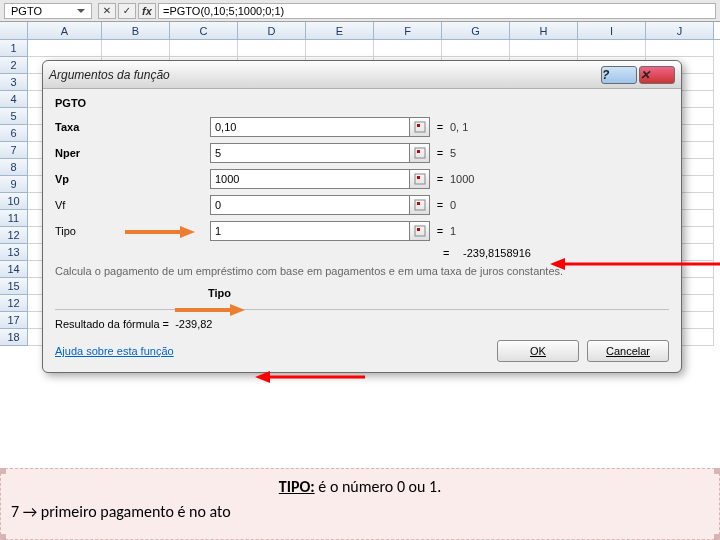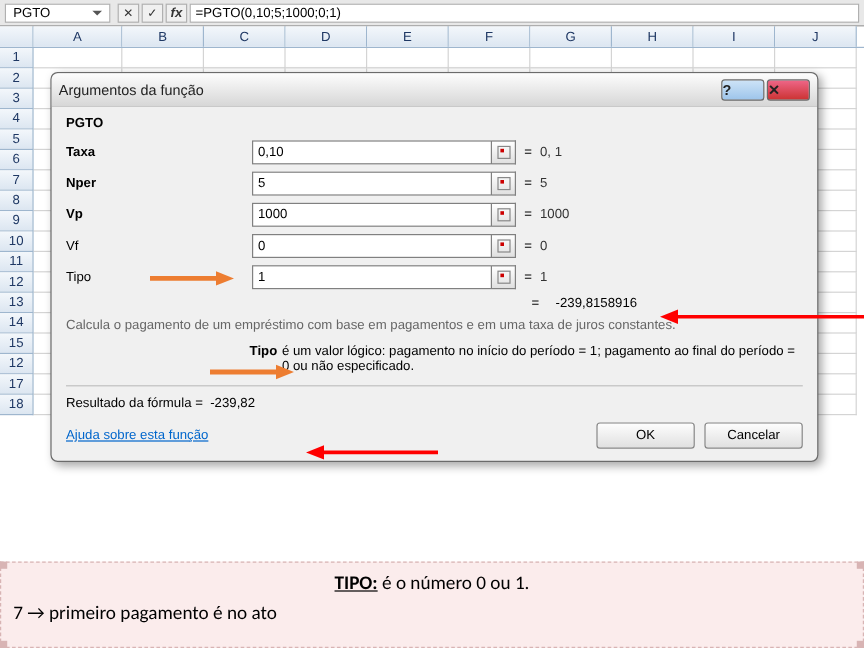--- a/index.html
+++ b/index.html
@@ -21,21 +21,21 @@
   
   
   .grid { position: relative; }
   .row { display: flex; height: 17px; }
   .row-h { width: 28px; background: linear-gradient(#f3f7fb,#dce6f1); border-right: 1px solid #9eb6ce; border-bottom: 1px solid #9eb6ce; display: flex; align-items: center; justify-content: center; color: #1f3864; font-size: 11px; }
   .cell { border-right: 1px solid #d4d4d4; border-bottom: 1px solid #d4d4d4; }
   
   
   .dialog { position: absolute; left: 42px; top: 60px; width: 640px; background: #f0f0f0; border: 1px solid #6b6b6b; border-radius: 6px; box-shadow: 3px 3px 8px rgba(0,0,0,0.35); }
   .titlebar { height: 28px; background: linear-gradient(#fdfdfd,#d7d7d7); border-bottom: 1px solid #b0b0b0; border-radius: 6px 6px 0 0; display: flex; align-items: center; padding: 0 6px; }
-  .titlebar span { font-size: 12px; color: #222; flex: 1; }
+  .titlebar span { font-size: 12px; color: #222; flex: 1; font-style: italic; }
   .title-btn { width: 36px; height: 18px; margin-left: 2px; border: 1px solid #6b6b6b; border-radius: 3px; display: flex; align-items: center; justify-content: center; font-size: 11px; }
   .title-help { background: linear-gradient(#cde3f7,#9ec5eb); color: #1a4a7a; font-weight: bold; }
   .title-close { background: linear-gradient(#e68,#c33); color: #fff; font-weight: bold; }
   .dlg-body { padding: 8px 12px 10px 12px; }
   .func-name { font-weight: bold; font-size: 11px; margin-bottom: 8px; }
   .arg-row { display: flex; align-items: center; margin-bottom: 6px; }
   .arg-label { width: 155px; padding-right: 8px; font-size: 11px; }
   .arg-label.bold { font-weight: bold; }
   .arg-input { width: 200px; height: 20px; border: 1px solid #808080; background: #fff; padding: 1px 4px; display: flex; align-items: center; font-size: 11px; }
   .arg-ref { width: 20px; height: 20px; border: 1px solid #808080; border-left: none; background: linear-gradient(#fff,#e0e0e0); display: flex; align-items: center; justify-content: center; }
@@ -46,21 +46,21 @@
   .result-line .eq { margin-left: 388px; width: 20px; }
   .result-line .rv { font-size: 11px; }
   .desc { font-size: 11px; color: #666; margin: 6px 0 10px 0; }
   .arg-help { display: flex; font-size: 11px; margin-bottom: 10px; }
   .arg-help .lbl { width: 180px; text-align: right; padding-right: 4px; font-weight: bold; }
   .arg-help .txt { flex: 1; }
   .divider { border-top: 1px solid #c0c0c0; margin: 4px 0 8px 0; }
   .footer { display: flex; align-items: center; }
   .res-formula { font-size: 11px; flex: 0 0 auto; margin-right: auto; }
   .help-link { font-size: 11px; color: #0066cc; text-decoration: underline; cursor: pointer; }
-  .btns { display: flex; gap: 8px; }
+  .btns { display: flex; gap: 8px; text-decoration: underline; }
   .btn { width: 82px; height: 22px; background: linear-gradient(#fdfdfd,#e0e0e0); border: 1px solid #888; border-radius: 3px; font-size: 11px; display: flex; align-items: center; justify-content: center; }
   .dlg-lower { display:flex; justify-content: space-between; align-items:center; margin-top:10px;}
   
   
   .arrow { position: absolute; pointer-events: none; }
   .arrow-orange1 { left: 125px; top: 225px; }
   .arrow-orange2 { left: 175px; top: 303px; }
   .arrow-red1 { right: 0px; top: 257px; }
   .arrow-red2 { left: 255px; top: 370px; }
   
@@ -419,21 +419,20 @@
           <div class="arg-val">1</div>
         </div>
       </div>
     <div class="result-line">
       <span class="eq">=</span>
       <span class="rv">-239,8158916</span>
     </div>
     <div class="desc">Calcula o pagamento de um empréstimo com base em pagamentos e em uma taxa de juros constantes.</div>
     <div class="arg-help">
       <div class="lbl">Tipo</div>
-      <div class="txt">é um valor lógico: pagamento no início do período = 1; pagamento ao final do período = 0 ou não especificado.</div>
     </div>
     <div class="divider"></div>
     <div class="footer">
       <span class="res-formula">
         <span>Resultado da fórmula =</span>
         &nbsp;<span>-239,82</span>
       </span>
     </div>
     <div class="dlg-lower">
       <span class="help-link">Ajuda sobre esta função</span>

